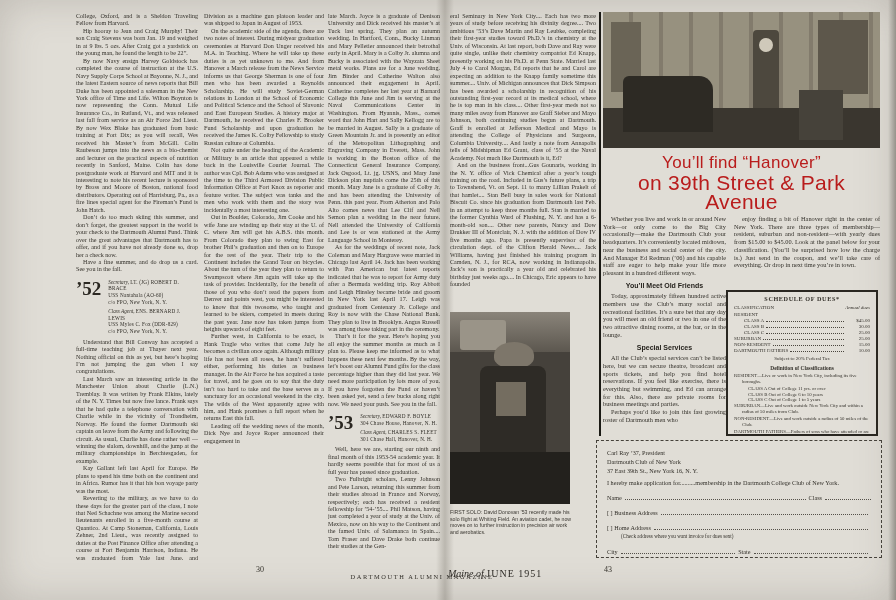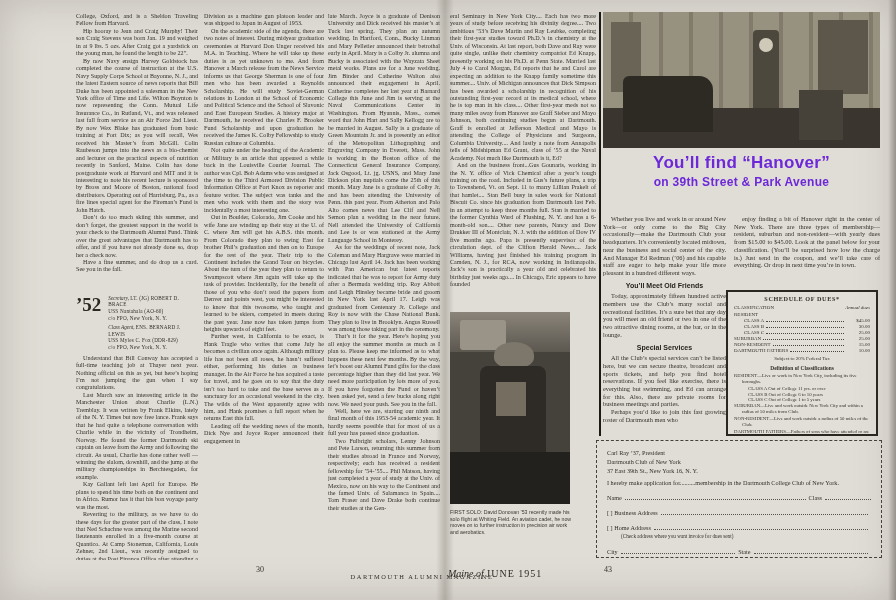--- a/index.html
+++ b/index.html
@@ -6,34 +6,34 @@
   body{width:896px;height:600px;background:#cfccc5;font-family:"Liberation Serif",serif;}
   .canvas{position:relative;width:896px;height:600px;background:#e0ddd6;overflow:hidden;
           box-shadow:inset 0 0 40px rgba(90,85,75,.25);}
   .gutter{position:absolute;left:436px;top:0;width:18px;height:600px;
           background:linear-gradient(90deg,rgba(120,115,105,0) 0%,rgba(100,95,85,.30) 50%,rgba(120,115,105,0) 100%);}
   .scan-edge{position:absolute;right:0;top:0;width:8px;height:600px;
           background:linear-gradient(90deg,rgba(80,76,68,0),rgba(80,76,68,.45));}
   .col{position:absolute;overflow:hidden;font-size:6.1px;line-height:7.45px;color:#33302a;text-align:justify;}
   .para{margin:0;text-indent:7px;}
   .para.ni{text-indent:0;}
-  .classhdr{display:flex;gap:7px;margin:21px 0 4px 0;align-items:flex-start;}
+  .classhdr{display:flex;gap:7px;margin:5px 0 4px 0;align-items:flex-start;}
   .classnum{font-size:19px;font-weight:bold;line-height:19px;color:#2b2822;}
   .classinfo{font-size:5.2px;line-height:6.6px;text-align:left;color:#33302a;}
   .classinfo .lbl{font-style:italic;}
   .classinfo .nm{letter-spacing:.2px;}
   .classinfo .agent{margin-top:3px;}
   .rule-v{position:absolute;background:#1b1a15;}
   .photo{position:absolute;overflow:hidden;}
   .caption{position:absolute;font-family:"Liberation Sans",sans-serif;font-size:5.2px;line-height:6.6px;
            color:#3c3933;text-align:left;}
   .ad-headline{position:absolute;text-align:center;font-family:"Liberation Sans",sans-serif;
-               font-weight:bold;color:#6d28d9;}
+               font-weight:normal;color:#b91c1c;}
   .ad-headline .l1{font-size:17px;line-height:20px;letter-spacing:.3px;}
-  .ad-headline .l2{font-size:12px;line-height:19px;letter-spacing:.3px;}
+  .ad-headline .l2{font-size:21px;line-height:19px;letter-spacing:.3px;}
   .adcol{position:absolute;font-size:6.3px;line-height:7.7px;color:#33302a;text-align:justify;overflow:hidden;}
   .adcol .para{text-indent:8px;}
   .adsub{font-family:"Liberation Sans",sans-serif;font-weight:bold;font-size:7px;text-align:center;
          margin:5px 0 3px 0;color:#26231e;}
   .duesbox{position:absolute;border:2px solid #2a2721;padding:4px 6px;box-sizing:border-box;
            font-size:5px;line-height:6px;color:#33302a;background:rgba(230,227,220,.35);overflow:hidden;}
   .duesbox .title{text-align:center;font-weight:bold;font-size:6.2px;letter-spacing:.6px;margin-bottom:3px;}
   .drow{display:flex;align-items:baseline;}
   .drow .dots{flex:1;border-bottom:1px dotted #4a463e;margin:0 2px 1px 2px;}
   .drow .val{width:24px;text-align:right;}
@@ -100,20 +100,31 @@
     <p class="para">Out in Boulder, Colorado, Jim Cooke and his wife Jane are winding up their stay at the U. of C. where Jim will get his A.B.S. this month. From Colorado they plan to swing East for brother Phil’s graduation and then on to Europe for the rest of the year. Their trip to the Continent includes the Grand Tour on bicycles. About the turn of the year they plan to return to Swampscott where Jim again will take up the task of provider. Incidentally, for the benefit of those of you who don’t read the papers from Denver and points west, you might be interested to know that this twosome, who taught and learned to be skiers, competed in meets during the past year. Jane now has taken jumps from heights upwards of eight feet.</p>
     <p class="para">Further west, in California to be exact, is Hank Tragle who writes that come July he becomes a civilian once again. Although military life has not been all roses, he hasn’t suffered either, performing his duties as business manager. In the Air Force he has acquired a taste for travel, and he goes on to say that the duty isn’t too hard to take and the base serves as a sanctuary for an occasional weekend in the city. The wilds of the West apparently agree with him, and Hank promises a full report when he returns East this fall.</p>
     <p class="para">Leading off the wedding news of the month, Dick Nye and Joyce Roper announced their engagement in</p>
   </div>
 
   <div class="col" style="left:328px;top:13px;width:112px;height:547px;">
     <p class="para ni">late March. Joyce is a graduate of Denison University and Dick received his master’s at Tuck last spring. They plan an autumn wedding. In Hartford, Conn., Bucky Linman and Mary Pelletier announced their betrothal early in April. Mary is a Colby Jr. alumna and Bucky is associated with the Wayzata Sheet metal works. Plans are for a June wedding. Jim Binder and Catherine Walton also announced their engagement in April. Catherine completes her last year at Barnard College this June and Jim is serving at the Naval Communications Center in Washington. From Hyannis, Mass., comes word that John Hart and Sally Kellogg are to be married in August. Sally is a graduate of Green Mountain Jr. and is presently an editor of the Metropolitan Lithographing and Engraving Company in Everett, Mass. John is working in the Boston office of the Connecticut General Insurance Company. Jack Osgood, Lt. jg. USNS, and Mary Jane Dickson plan nuptials come the 25th of this month. Mary Jane is a graduate of Colby Jr. and has been attending the University of Penn. this past year. From Atherton and Palo Alto comes news that Lee Clif and Nell Semon plan a wedding in the near future. Nell attended the University of California and Lee is or was stationed at the Army Language School in Monterey.</p>
     <p class="para">As for the weddings of recent note, Jack Coleman and Mary Hargrave were married in Chicago last April 14. Jack has been working with Pan American but latest reports indicated that he was to report for Army duty after a Bermuda wedding trip. Roy Abbott and Leigh Hinsley became bride and groom in New York last April 17. Leigh was graduated from Centenary Jr. College and Roy is now with the Chase National Bank. They plan to live in Brooklyn. Angus Russell was among those taking part in the ceremony.</p>
     <p class="para">That’s it for the year. Here’s hoping you all enjoy the summer months as much as I plan to. Please keep me informed as to what happens these next few months. By the way, let’s boost our Alumni Fund gifts for the class percentage higher than they did last year. We need more participation by lots more of you. If you have forgotten the Fund or haven’t been asked yet, send a few bucks along right now. We need your push. See you in the fall.</p>
 
+    <div class="classhdr">
+      <div class="classnum">’53</div>
+      <div class="classinfo">
+        <div><span class="lbl">Secretary,</span>
+             <span class="nm">EDWARD F. BOYLE</span></div>
+        <div class="nm">304 Chase House, Hanover, N. H.</div>
+        <div class="agent"><span class="lbl">Class Agent,</span>
+             <span class="nm">CHARLES S. FLEET</span></div>
+        <div class="nm">301 Chase Hall, Hanover, N. H.</div>
+      </div>
+    </div>
 
     <p class="para">Well, here we are, starting our ninth and final month of this 1953-54 academic year. It hardly seems possible that for most of us a full year has passed since graduation.</p>
     <p class="para">Two Fulbright scholars, Lenny Johnson and Pete Larson, returning this summer from their studies abroad in France and Norway, respectively; each has received a resident fellowship for ’54-’55.... Phil Matson, having just completed a year of study at the Univ. of Mexico, now on his way to the Continent and the famed Univ. of Salamanca in Spain.... Tom Fraser and Dave Drake both continue their studies at the Gen-</p>
   </div>
 
   <div class="col" style="left:450px;top:13px;width:146px;height:296px;">
     <p class="para ni">eral Seminary in New York City.... Each has two more years of study before receiving his divinity degree.... Two ambitious ’53’s Dave Martin and Ray Leubke, completing their first-year studies toward Ph.D.’s in chemistry at the Univ. of Wisconsin. At last report, both Dave and Ray were quite single, unlike their chemistry compatriot Ed Knapp, presently working on his Ph.D. at Penn State. Married last July 4 to Carol Morgan, Ed reports that he and Carol are expecting an addition to the Knapp family sometime this summer.... Univ. of Michigan announces that Dick Simpson has been awarded a scholarship in recognition of his outstanding first-year record at its medical school, where he is top man in his class.... Other first-year meds not so many miles away from Hanover are Graff Sieber and Mayo Johnson, both continuing studies begun at Dartmouth. Graff is enrolled at Jefferson Medical and Mayo is attending the College of Physicians and Surgeons, Columbia University.... And lastly a note from Annapolis tells of Midshipman Ed Grant, class of ’55 at the Naval Academy. Not much like Dartmouth is it, Ed?</p>
     <p class="para">And on the business front...Gus Gounaris, working in the N. Y. office of Vick Chemical after a year’s tough training on the road. Included in Gus’s future plans, a trip to Townshend, Vt. on Sept. 11 to marry Lillian Prakelt of that hamlet.... Stan Bell busy in sales work for National Biscuit Co. since his graduation from Dartmouth last Feb. in an attempt to keep three months full. Stan is married to the former Cynthia Ward of Flushing, N. Y. and has a 6-month-old son.... Other new parents, Nancy and Dow Drukker III of Montclair, N. J. with the addition of Dow IV five months ago. Papa is presently supervisor of the circulation dept. of the Clifton Herald News.... Jack Williams, having just finished his training program in Camden, N. J., for RCA, now working in Indianapolis. Jack’s son is practically a year old and celebrated his birthday just weeks ago.... In Chicago, Eric appears to have founded</p>
   </div>
 

